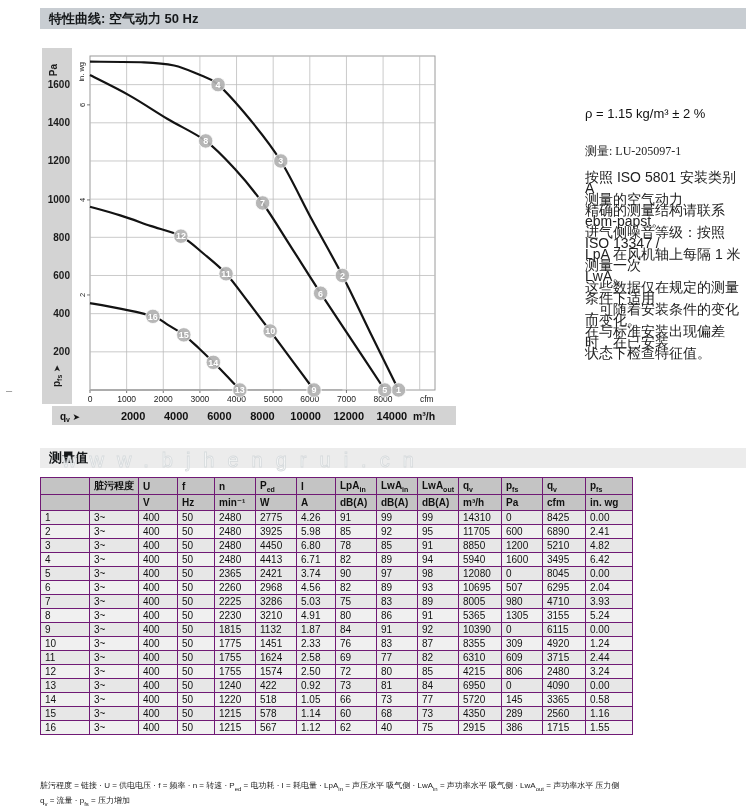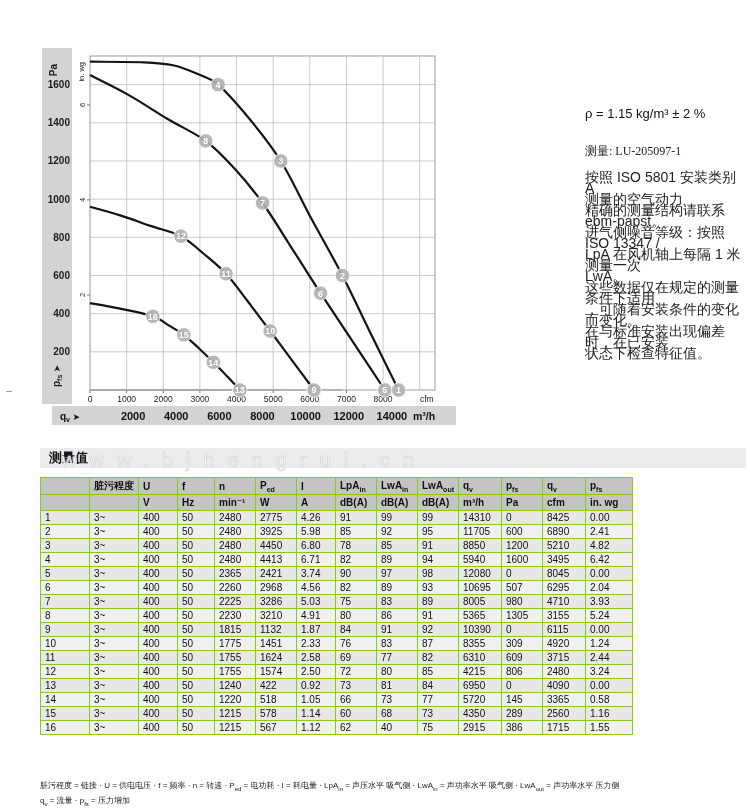--- a/index.html
+++ b/index.html
@@ -13,21 +13,21 @@
   #section-bar { top:448px; height:20px; background:var(--section-bar,#ececec); }
 
   #chart-wrap { position:absolute; left:40px; top:42px; width:470px; height:392px; }
   #chart-wrap svg { display:block; }
 
   #info { position:absolute; left:585px; top:106px; width:162px; }
   #density { font-size:13px; font-weight:normal; margin-bottom:22px; }
   #measurement { font-size:12px; margin-bottom:2px; color:#222;font-family:Liberation Serif, serif; }
   #notes { font-size:14px; line-height:11px; color:#222;margin-top:12px; }
 
-  #meas-table { position:absolute; left:40px; top:477px; border-collapse:separate; border-spacing:1px; background:#84cc16; }
+  #meas-table { position:absolute; left:40px; top:477px; border-collapse:separate; border-spacing:1px; background:#701a75; }
   #meas-table th, #meas-table td { font-size:10px; text-align:left; padding:1px 4px; white-space:nowrap;
         overflow:hidden; font-weight:normal; }
   #meas-table th { background:var(--th-bg,#c4c4c4); font-weight:600; height:15px; }
   #meas-table td { height:13px; }
   #meas-table tr.odd  td { background:var(--row-odd,#e7e7e7); }
   #meas-table tr.even td { background:var(--row-even,#f0f0f0); }
   sub { font-size:7px; }
 
   #footnote { position:absolute; left:40px; top:780px; width:645px; font-size:8px; line-height:11px; color:#1a1a1a; }
   #footnote sub { font-size:6px; }
@@ -38,20 +38,23 @@
   #wm-small { position:absolute; left:62px; top:449px; font-size:20px; letter-spacing:13px;
             color:rgba(255,255,255,0.75); text-shadow:0 0 0 rgba(210,213,216,0.6);
             -webkit-text-stroke:0.8px rgba(208,212,215,0.8); white-space:nowrap; pointer-events:none; }
   #margin-mark { position:absolute; left:6px; top:384px; font-size:11px; color:#888; }
 </style>
 </head>
 <body>
 
 <div id="page">
 
+  <div id="header-bar" class="bar">
+    <span>特性曲线: 空气动力 50 Hz</span>
+  </div>
 
   <div id="chart-wrap">
       <svg width="470" height="392" viewBox="0 0 470 392" font-family="&quot;Liberation Sans&quot;,&quot;DejaVu Sans&quot;,sans-serif">
         <rect x="2" y="6" width="30" height="356" fill="#d3d3d3"></rect>
         <rect x="12" y="364" width="404" height="19" fill="#d3d3d3"></rect>
         <rect x="50" y="14" width="345" height="334" fill="#ffffff" stroke="#9a9a9a" stroke-width="1"></rect>
         <g stroke="#bcbcbc" stroke-width="0.8">
           <line x1="86.6349246875" y1="14" x2="86.6349246875" y2="348"></line>
           <line x1="123.269849375" y1="14" x2="123.269849375" y2="348"></line>
           <line x1="159.9047740625" y1="14" x2="159.9047740625" y2="348"></line>

